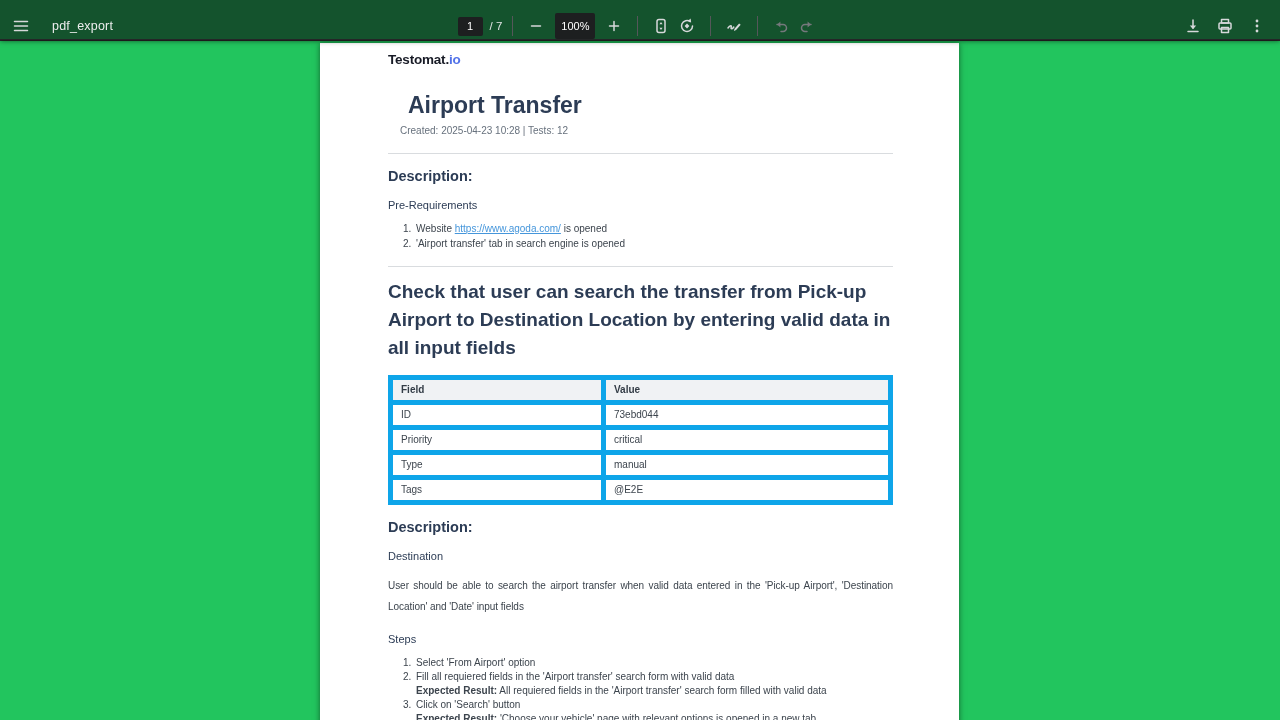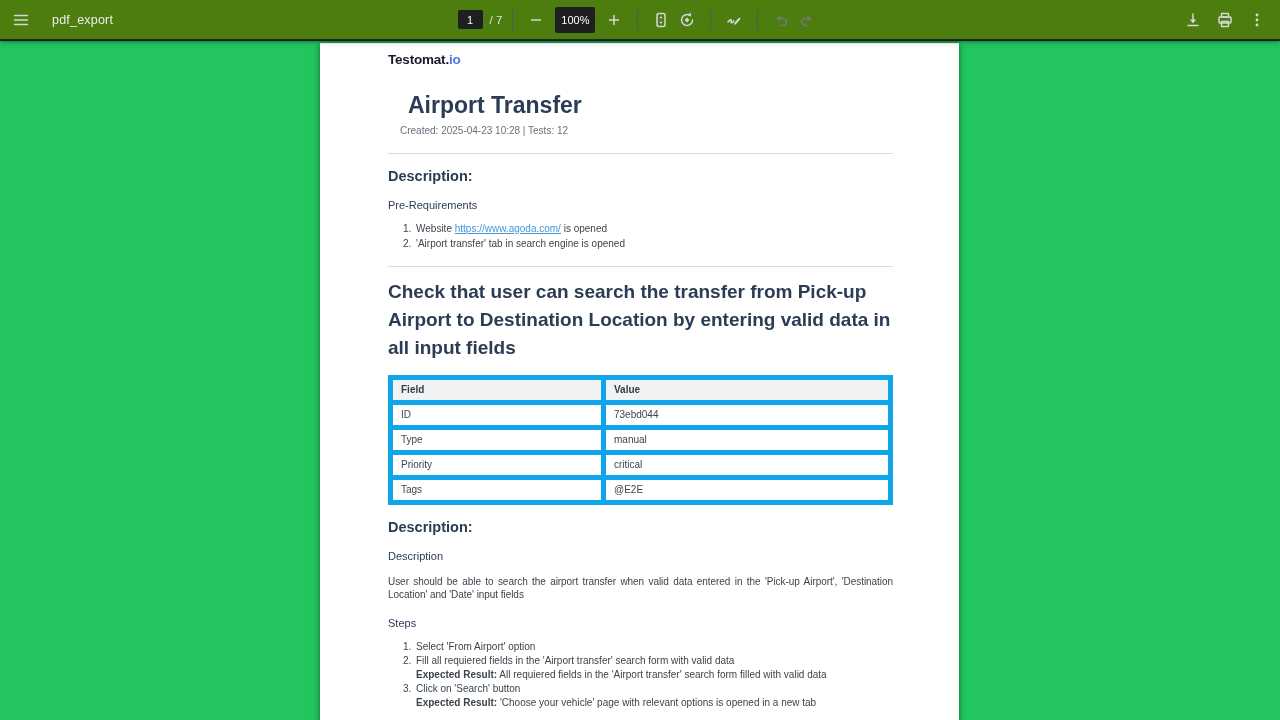--- a/index.html
+++ b/index.html
@@ -2,23 +2,23 @@
 <html><head>
 <meta charset="utf-8">
 <style>
   * { margin:0; padding:0; box-sizing:border-box; }
   html,body { width:1280px; height:720px; overflow:hidden; background:#28282a;
               font-family:"Liberation Sans", sans-serif; }
 
   
   .toolbar {
     position:absolute; top:0; left:0; right:0; height:40px;
-    background:#4d7c0f; border-bottom:1px solid #252628;
+    background:#14532d; border-bottom:1px solid #252628;
     box-shadow:0 1px 5px rgba(0,0,0,.55);
-    display:flex; align-items:center; z-index:10;
+    display:flex; align-items:flex-end; z-index:10;
     color:#e9eaec;
   }
   .tb-left { display:flex; align-items:center; flex:1 1 0; padding-left:8px; }
   .tb-center { display:flex; align-items:center; }
   .tb-right { display:flex; align-items:center; flex:1 1 0; justify-content:flex-end; padding-right:10px; gap:6px; }
   .icon-btn {
     width:26px; height:26px; display:flex; align-items:center; justify-content:center;
     border:none; background:transparent; cursor:pointer; border-radius:50%;
   }
   .icon-btn svg { display:block; }
@@ -65,21 +65,21 @@
   .test-title { margin-top:11px; font-size:19px; line-height:28px; font-weight:700; color:#2c3c55; }
 
   table.meta-table { margin-top:13px; width:505px; border-collapse:collapse; font-size:10px; }
   table.meta-table th, table.meta-table td {
     border:5px solid #0ea5e9; text-align:left; font-weight:normal;
     padding:3px 8px; height:20px; color:#3c444d;
   }
   table.meta-table th { background:#f0f2f4; font-weight:700; color:#333c46; }
   table.meta-table td.c1, table.meta-table th.c1 { width:213px; }
 
-  .req-text { margin-top:12px; text-align:justify; font-size:10px; line-height:13px; letter-spacing:-.05px; }
+  .req-text { margin-top:12px; text-align:justify; font-size:10px; line-height:21px; letter-spacing:-.05px; }
 
   ol.steps-list { margin:10px 0 0 0; padding-left:26px; font-size:10px; line-height:14px; }
   ol.steps-list li { padding-left:2px; }
   .expected .lbl { font-weight:700; }
 
   .tags { margin-top:12px; font-size:10px; line-height:14px; color:#4c5258; }
 </style>
 </head>
 <body>
 
@@ -198,36 +198,36 @@
           <th class="c1">Field</th>
           <th>Value</th>
         </tr>
       </thead>
       <tbody>
         <tr>
           <td class="c1">ID</td>
           <td>73ebd044</td>
         </tr>
         <tr>
+          <td class="c1">Priority</td>
+          <td>critical</td>
+        </tr>
+        <tr>
           <td class="c1">Type</td>
           <td>manual</td>
         </tr>
         <tr>
-          <td class="c1">Priority</td>
-          <td>critical</td>
-        </tr>
-        <tr>
           <td class="c1">Tags</td>
           <td>@E2E</td>
         </tr>
       </tbody>
     </table>
 
     <div class="h-desc">Description:</div>
-    <div class="h-sub">Description</div>
+    <div class="h-sub">Destination</div>
     <div class="req-text">User should be able to search the airport transfer when valid data entered in the 'Pick-up Airport', 'Destination Location' and 'Date' input fields</div>
 
     <div class="h-sub">Steps</div>
     <ol class="steps-list">
       <li>
         <div>Select 'From Airport' option</div>
       </li>
       <li>
         <div>Fill all requiered fields in the 'Airport transfer' search form with valid data</div>
         <div class="expected"><span class="lbl">Expected Result:</span><span> All requiered fields in the 'Airport transfer' search form filled with valid data</span></div>

